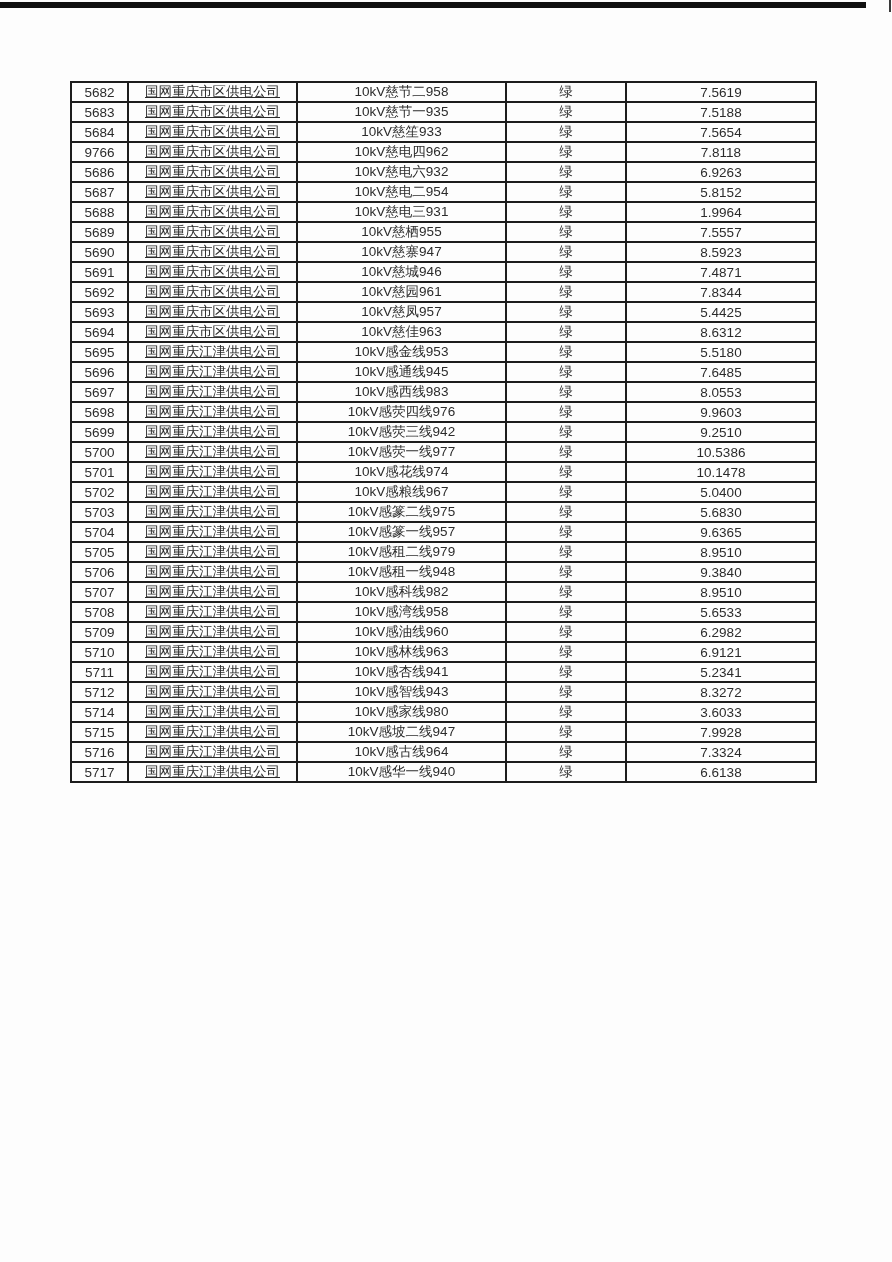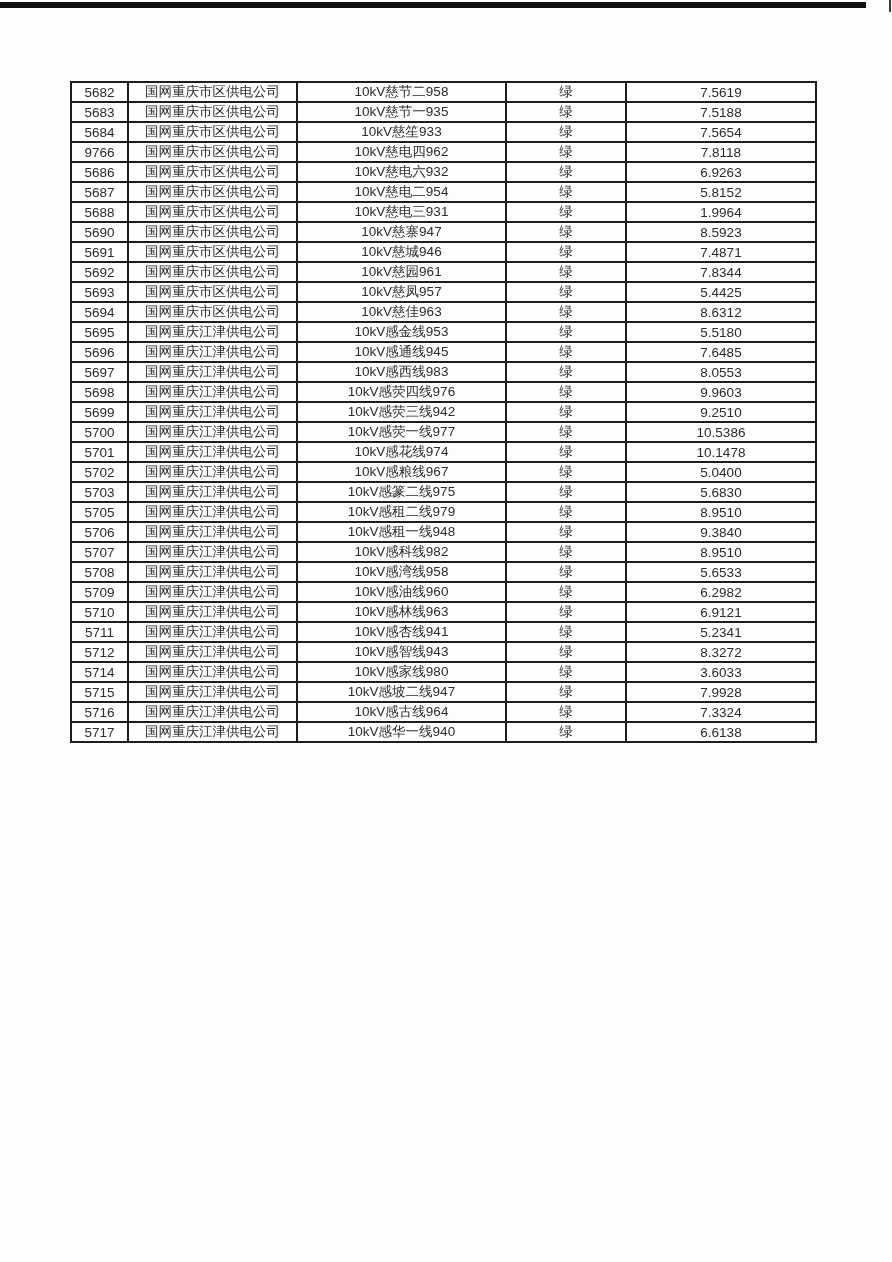--- a/index.html
+++ b/index.html
@@ -50,21 +50,21 @@
     white-space: nowrap;
   }
   table.report tr {
     height: 19px;
   }
   .col-serial   { width: 57px;  }
   .col-company  { width: 169px; }
   .col-line     { width: 209px; }
   .col-status   { width: 120px; }
   .col-value    { width: 190px; }
-  td.cell-company { font-size: 13px; }
+  td.cell-company { font-size: 13px; text-decoration: underline; }
 </style>
 </head>
 <body>
 
 <div class="top-bar"></div>
 <div class="edge-tick"></div>
 
 <div class="table-wrap">
   <table class="report">
     <colgroup>
@@ -118,20 +118,27 @@
     <td class="cell-value">5.8152</td>
   </tr>
         <tr>
     <td class="cell-serial">5688</td>
     <td class="cell-company">国网重庆市区供电公司</td>
     <td class="cell-line">10kV慈电三931</td>
     <td class="cell-status">绿</td>
     <td class="cell-value">1.9964</td>
   </tr>
         <tr>
+    <td class="cell-serial">5689</td>
+    <td class="cell-company">国网重庆市区供电公司</td>
+    <td class="cell-line">10kV慈栖955</td>
+    <td class="cell-status">绿</td>
+    <td class="cell-value">7.5557</td>
+  </tr>
+        <tr>
     <td class="cell-serial">5690</td>
     <td class="cell-company">国网重庆市区供电公司</td>
     <td class="cell-line">10kV慈寨947</td>
     <td class="cell-status">绿</td>
     <td class="cell-value">8.5923</td>
   </tr>
         <tr>
     <td class="cell-serial">5691</td>
     <td class="cell-company">国网重庆市区供电公司</td>
     <td class="cell-line">10kV慈城946</td>
@@ -214,20 +221,27 @@
     <td class="cell-line">10kV感粮线967</td>
     <td class="cell-status">绿</td>
     <td class="cell-value">5.0400</td>
   </tr>
         <tr>
     <td class="cell-serial">5703</td>
     <td class="cell-company">国网重庆江津供电公司</td>
     <td class="cell-line">10kV感篆二线975</td>
     <td class="cell-status">绿</td>
     <td class="cell-value">5.6830</td>
+  </tr>
+        <tr>
+    <td class="cell-serial">5704</td>
+    <td class="cell-company">国网重庆江津供电公司</td>
+    <td class="cell-line">10kV感篆一线957</td>
+    <td class="cell-status">绿</td>
+    <td class="cell-value">9.6365</td>
   </tr>
         <tr>
     <td class="cell-serial">5705</td>
     <td class="cell-company">国网重庆江津供电公司</td>
     <td class="cell-line">10kV感租二线979</td>
     <td class="cell-status">绿</td>
     <td class="cell-value">8.9510</td>
   </tr>
         <tr>
     <td class="cell-serial">5706</td>

